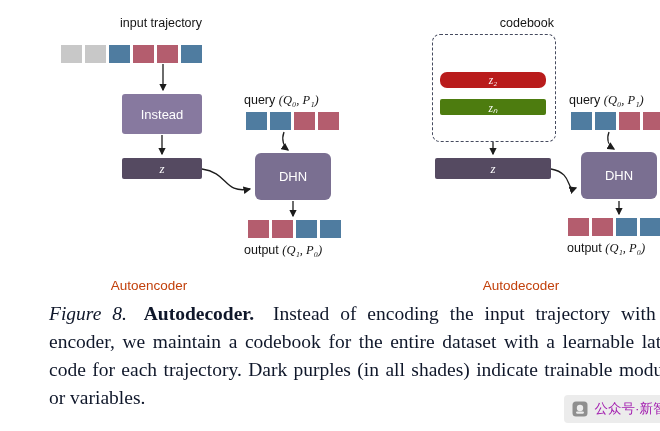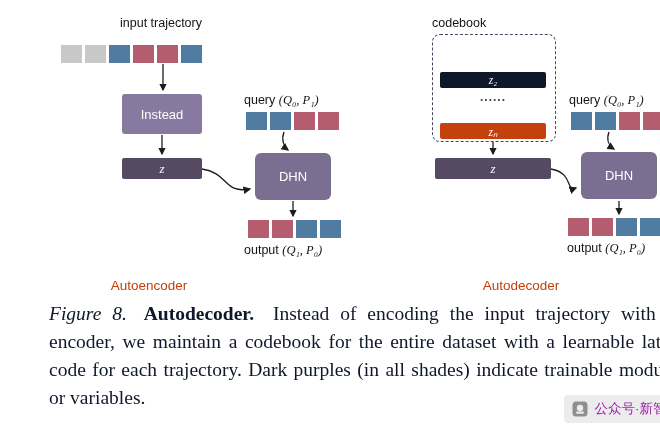--- a/index.html
+++ b/index.html
@@ -89,27 +89,27 @@
       <div class="sq" style="background-color: rgb(79, 124, 160);"></div>
     </div>
 
   <div class="lbl" style="left:208px;top:243px;">
     <span>output</span>
     <span class="math">(Q₁, P₀)</span>
   </div>
 
   <div class="diagram-caption" style="left:48px;top:278px;width:130px;">Autoencoder</div>
 
-  <div class="lbl" style="left:396px;top:16px;width:122px;text-align:left;">codebook</div>
+  <div class="lbl" style="left:396px;top:16px;width:122px;text-align:right;">codebook</div>
 
   <div class="codebook-box" style="left:396px;top:34px;width:122px;height:106px;"></div>
 
-  <div class="cbrow" style="top: 72px; background-color: #0f172a;">z₂</div>
+  <div class="cbrow" style="top: 72px; background-color: #b91c1c; border-radius: 7px;">z₂</div>
   <div class="cbdots" style="left:404px;top:90px;width:106px;">......</div>
-  <div class="cbrow" style="top: 123px; background-color: #c2410c;">zₙ</div>
+  <div class="cbrow" style="top: 99px; background-color: #4d7c0f;">zₙ</div>
 
   <div class="box zlbl" style="left: 399px; top: 158px; width: 116px; height: 21px; border-radius: 2px; background-color: rgb(85, 74, 97);">z</div>
 
   <div class="lbl" style="left:533px;top:93px;">
     <span>query</span>
     <span class="math">(Q₀, P₁)</span>
   </div>
 
   <div class="sq-row" style="left:535px;top:112px;">
       <div class="sq" style="background-color: rgb(79, 124, 160);"></div>

